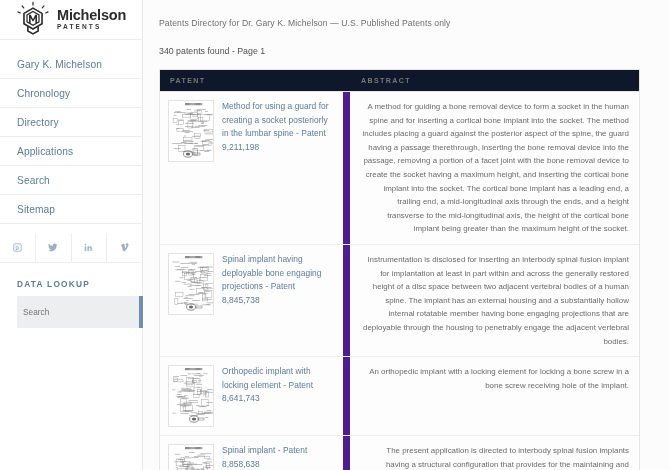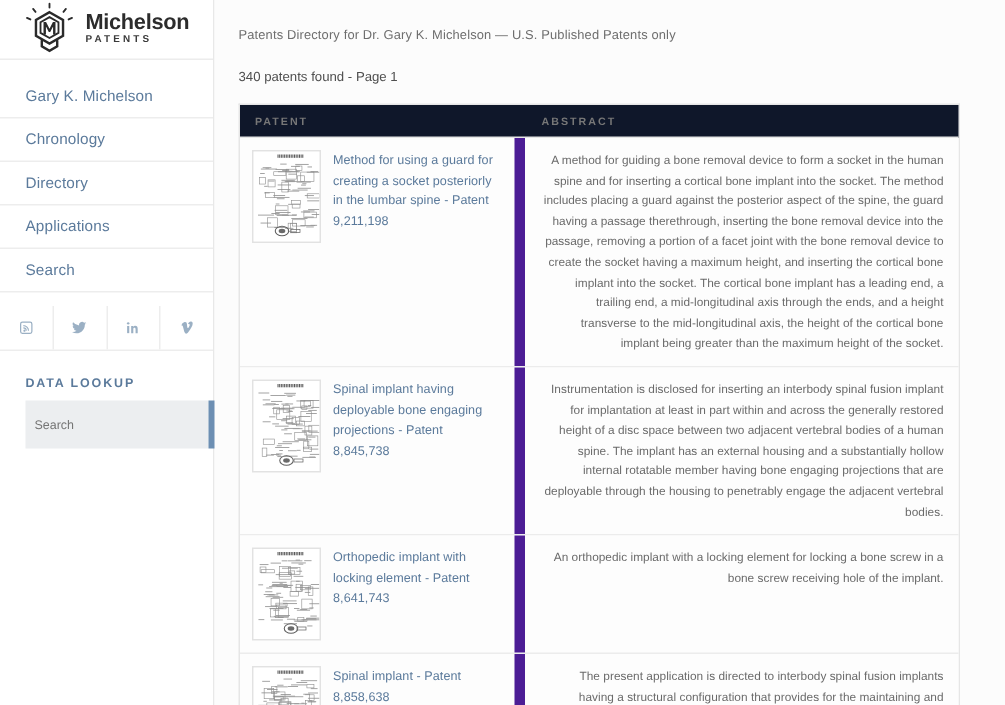--- a/index.html
+++ b/index.html
@@ -223,20 +223,21 @@
         <div class="logo-sub">PATENTS</div>
       </span>
     </div>
 
     <div class="nav">
         <a class="nav-item">Gary K. Michelson</a>
         <a class="nav-item">Chronology</a>
         <a class="nav-item">Directory</a>
         <a class="nav-item">Applications</a>
         <a class="nav-item">Search</a>
+        <a class="nav-item">Sitemap</a>
       </div>
 
     <div class="social-row">
         <div class="social-cell">
           <span>
             <svg width="9" height="9" viewBox="0 0 12 12">
               <rect x="1" y="1" width="10" height="10" rx="1.6" fill="none" stroke="currentColor" stroke-width="1.1"></rect>
               <path d="M3.4 8.6a1 1 0 1 0 0-.02z" fill="currentColor"></path>
               <path d="M3.4 6.1a2.6 2.6 0 0 1 2.6 2.6M3.4 4.1a4.6 4.6 0 0 1 4.6 4.6" fill="none" stroke="currentColor" stroke-width="1"></path>
             </svg>

